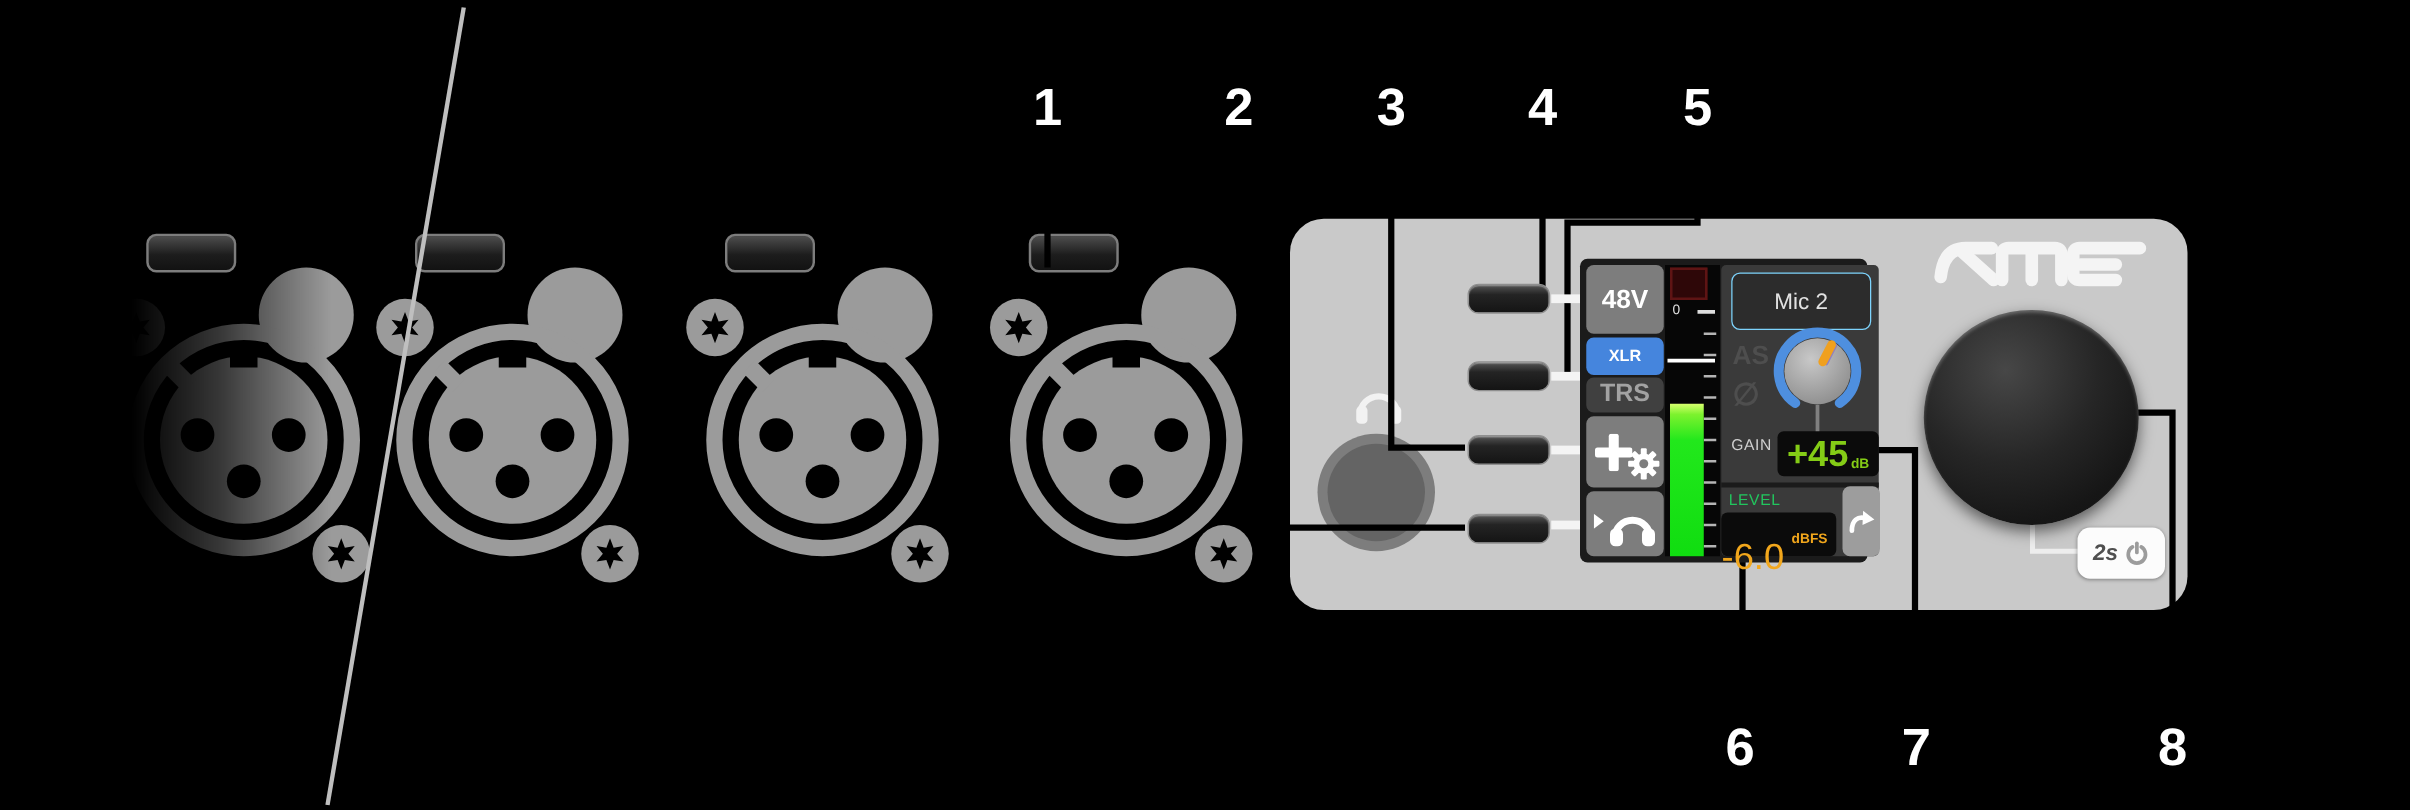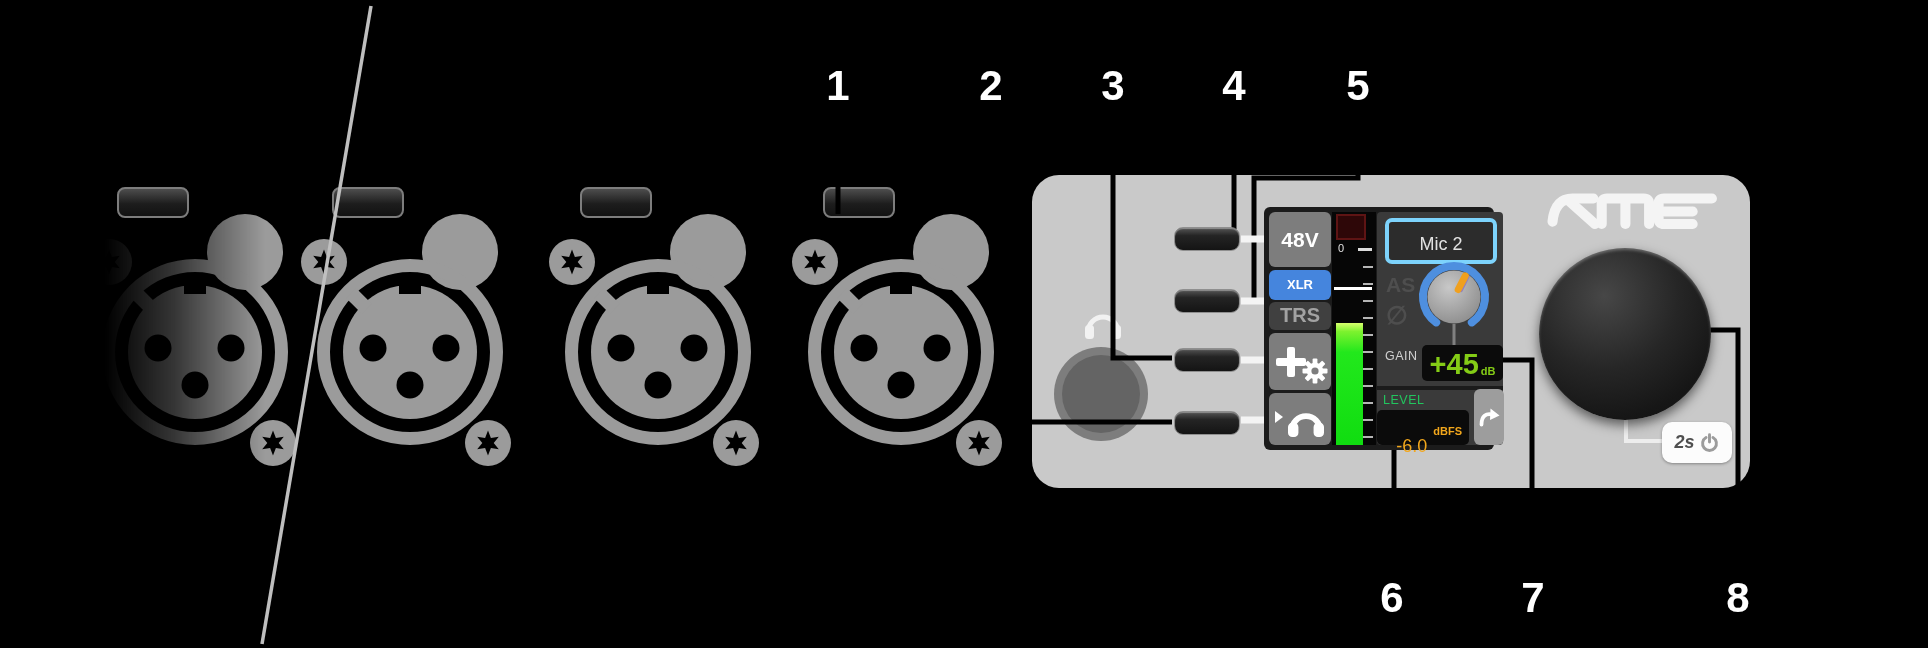--- a/index.html
+++ b/index.html
@@ -46,36 +46,36 @@
   .clipbox{position:absolute;left:72px;top:7px;width:30px;height:26px;background:#2e0708;
            border:2px solid #5e1414;box-sizing:border-box;}
   .meter-zero{position:absolute;left:74px;top:35px;width:14px;color:#e0e0e0;font-size:11px;}
   .tick{position:absolute;left:99px;width:10px;height:2px;background:#b5b5b5;}
   .peakline{position:absolute;left:70px;top:80px;width:38px;height:3px;background:#fff;}
   .greenbar{position:absolute;left:72px;top:116px;width:27px;height:122px;
             background:linear-gradient(180deg,#d8ff6e 0%,#7df22e 7%,#22e81c 24%,#10dd10 100%);}
   .info-bg{position:absolute;left:113px;top:5px;width:126px;height:233px;background:#3a3a3a;
            border-radius:4px;}
   .mic-box{position:absolute;left:121px;top:11px;width:112px;height:46px;background:#2c2c2c;
-           border:4px solid #7dd3fc;border-radius:7px;box-sizing:border-box;
+           border:1px solid #7dd3fc;border-radius:7px;box-sizing:border-box;
            color:#e2e2e2;font-size:18px;text-align:center;line-height:44px;}
   .dim-as{position:absolute;left:122px;top:66px;color:#4e4e4e;font-size:21px;font-weight:bold;}
   .dim-phase{position:absolute;left:122px;top:94px;color:#4e4e4e;font-size:25px;font-weight:bold;}
   .gain-label{position:absolute;left:121px;top:142px;color:#d0d0d0;font-size:12.5px;letter-spacing:.5px;}
   .gain-box{position:absolute;left:158px;top:138px;width:81px;height:36px;background:#0b0b0b;
             border-radius:5px;display:flex;align-items:flex-end;justify-content:center;
             padding-bottom:3px;box-sizing:border-box;color:#84cc16;}
   .gain-val{font-size:29px;font-weight:bold;line-height:28px;}
   .gain-unit{font-size:11px;font-weight:bold;margin-left:2px;line-height:13px;}
   .divider{position:absolute;left:113px;top:179px;width:126px;height:4px;background:#1b1b1b;}
   .level-label{position:absolute;left:119px;top:186px;color:#22c55e;font-size:12.5px;letter-spacing:.5px;}
   .level-box{position:absolute;left:113px;top:203px;width:92px;height:35px;background:#0b0b0b;
              border-radius:5px;display:flex;align-items:center;justify-content:flex-end;
              padding-right:7px;box-sizing:border-box;color:#f2a71c;}
-  .level-val{font-size:18px;margin-top:38px;}
+  .level-val{font-size:29px;margin-top:38px;}
   .level-unit{font-size:11px;font-weight:bold;margin-left:6px;margin-top:6px;}
   .arrow-cell{position:absolute;left:210px;top:182px;width:30px;height:56px;background:#9d9d9d;
               border-radius:6px;display:flex;align-items:center;justify-content:center;}
   .gainknob{position:absolute;left:152px;top:52px;}
 
   
   .big-knob{position:absolute;left:1539px;top:248px;width:172px;height:172px;border-radius:50%;z-index:7;
             background:radial-gradient(circle at 38% 28%,#474747 0%,#262626 45%,#161616 75%,#101010 100%);
             box-shadow:inset 0 2px 3px rgba(255,255,255,.28),0 5px 12px rgba(0,0,0,.55);}
 

